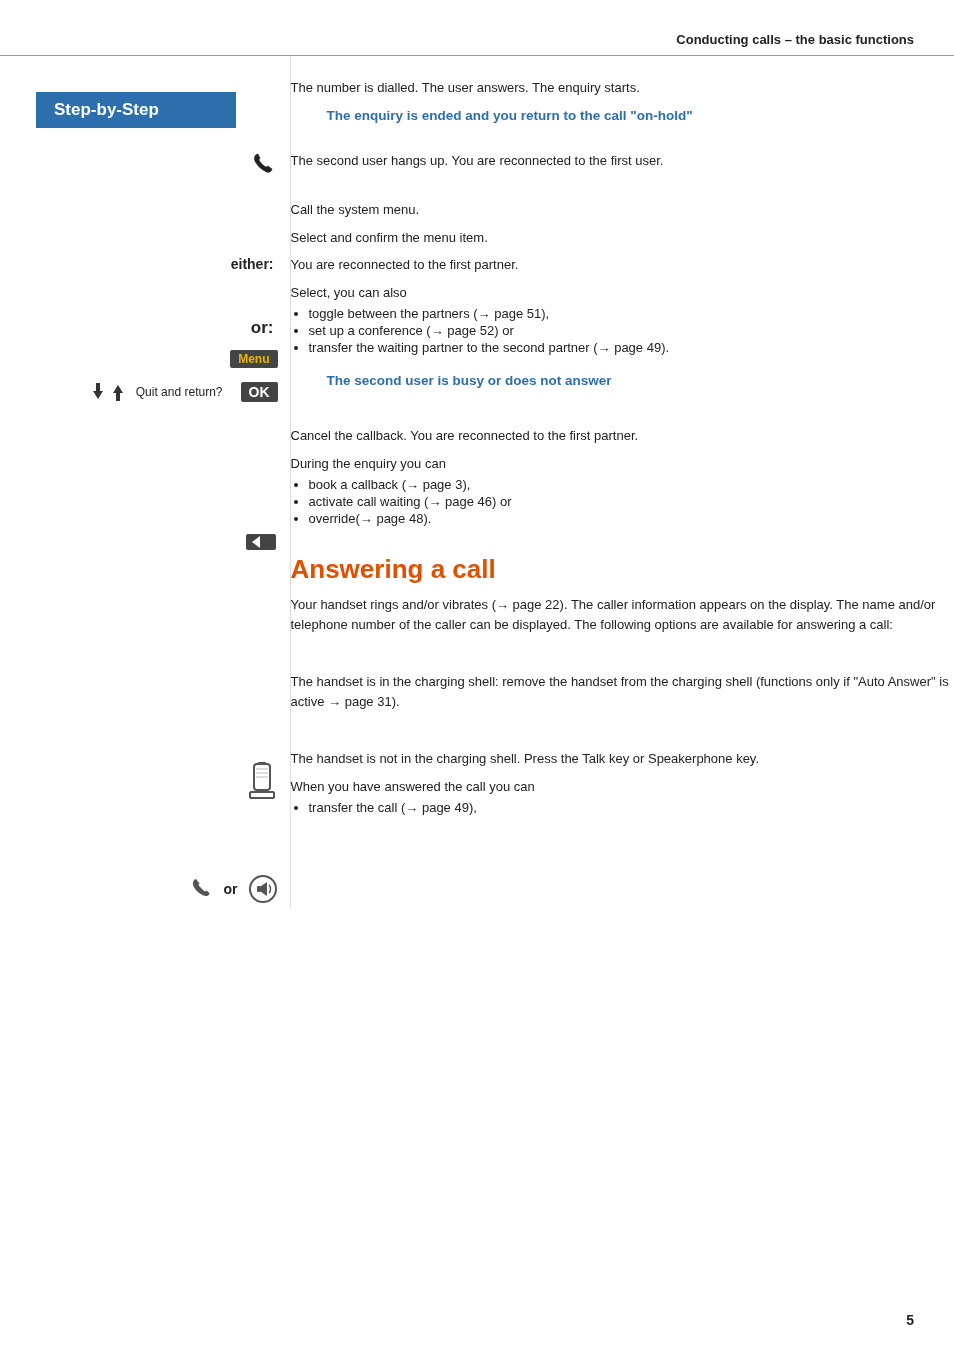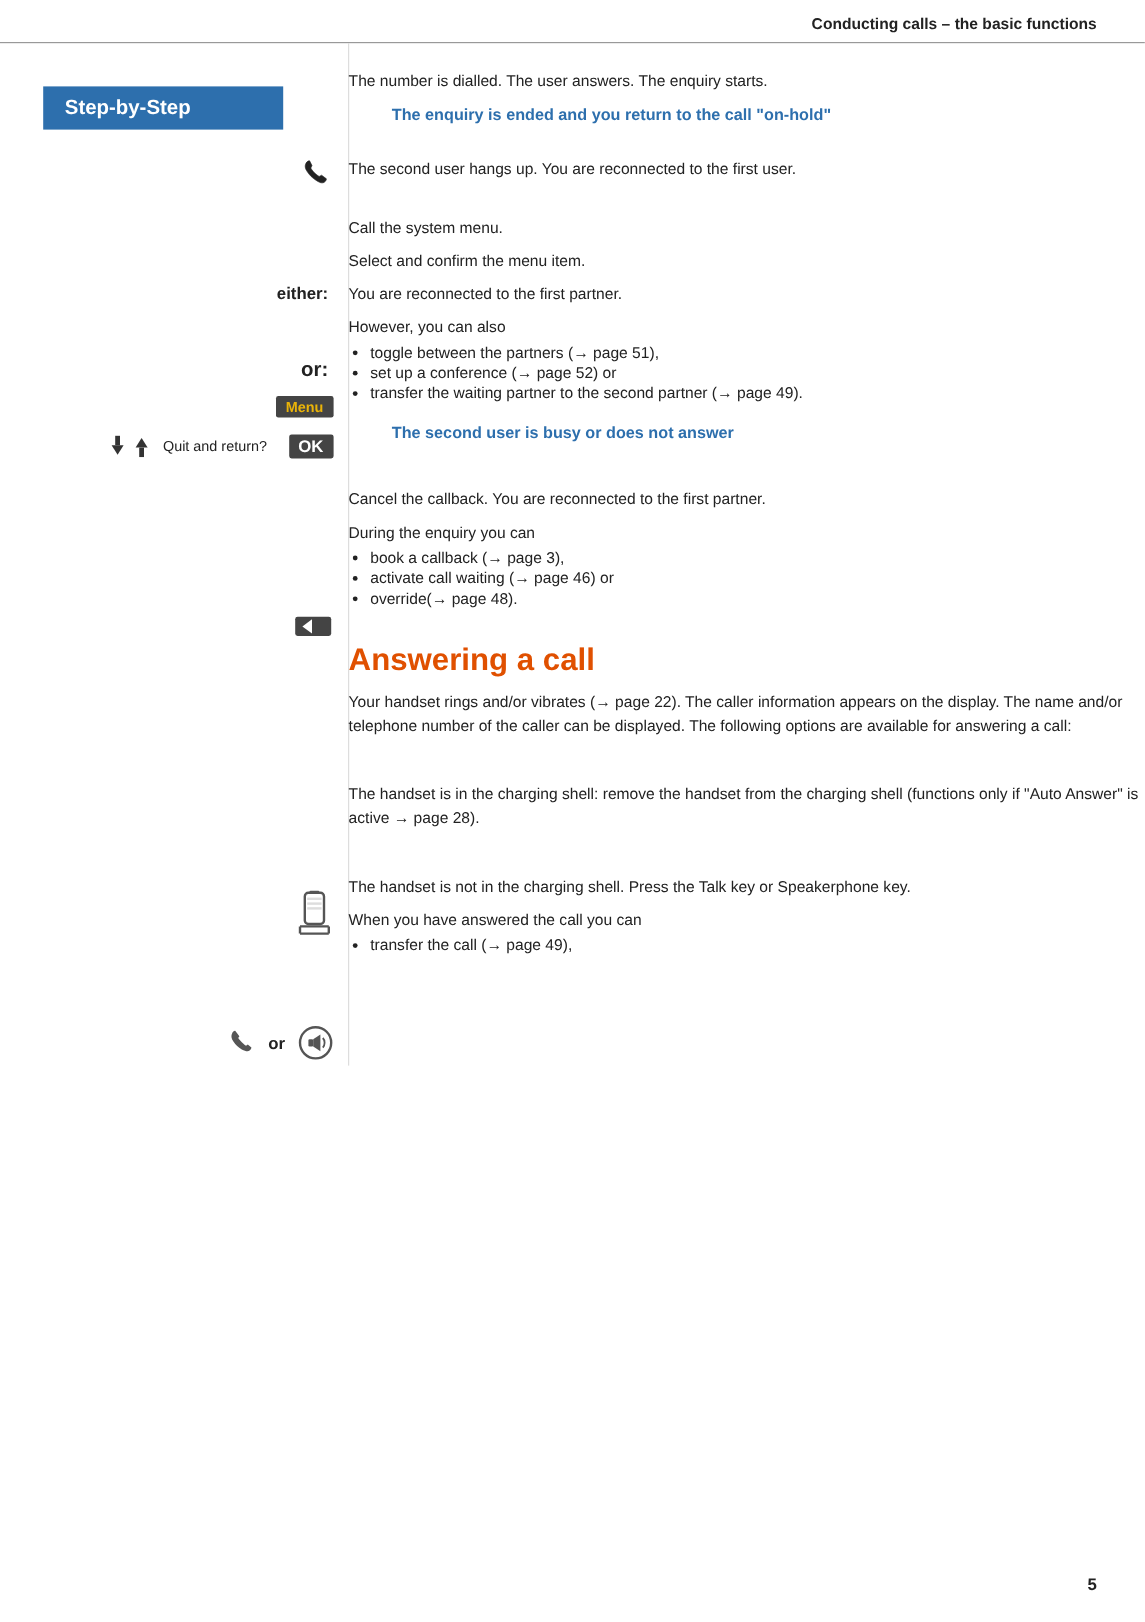--- a/index.html
+++ b/index.html
@@ -15,21 +15,21 @@
     .page {
       width: 954px;
       min-height: 1352px;
       padding: 0;
       position: relative;
     }
     
     .header {
       display: flex;
       justify-content: flex-end;
-      padding: 12px 40px 8px 40px;
+      padding: 32px 40px 8px 40px;
       border-bottom: 1.5px solid #999;
       margin-bottom: 0;
     }
     .header-title {
       font-size: 13px;
       font-weight: bold;
       color: #222;
     }
     .step-by-step-header {
       background: #2d6fad;
@@ -286,21 +286,21 @@
         <p class="section-heading">The enquiry is ended and you return to the call "on-hold"</p>
 
         <p class="para" style="margin-top: 28px;">The second user hangs up. You are reconnected to the first user.</p>
 
         <p class="para" style="margin-top: 30px;">Call the system menu.</p>
 
         <p class="para">Select and confirm the menu item.</p>
 
         <p class="para">You are reconnected to the first partner.</p>
 
-        <p class="para" style="margin-bottom: 2px;">However, you can also</p>
+        <p class="para" style="margin-bottom: 2px;">Select, you can also</p>
         <ul class="content-list">
           <li>toggle between the partners (→ page 51),</li>
           <li>set up a conference (→ page 52) or</li>
           <li>transfer the waiting partner to the second partner (→ page 49).</li>
         </ul>
 
         <p class="section-heading" style="margin-top: 18px;">The second user is busy or does not answer</p>
 
         <p class="para" style="margin-top: 38px;">Cancel the callback. You are reconnected to the first partner.</p>
 
@@ -308,21 +308,21 @@
         <ul class="content-list">
           <li>book a callback (→ page 3),</li>
           <li>activate call waiting (→ page 46) or</li>
           <li>override(→ page 48).</li>
         </ul>
 
         <h2 class="main-heading">Answering a call</h2>
 
         <p class="para">Your handset rings and/or vibrates (→ page 22). The caller information appears on the display. The name and/or telephone number of the caller can be displayed. The following options are available for answering a call:</p>
 
-        <p class="para" style="margin-top: 38px;">The handset is in the charging shell: remove the handset from the charging shell (functions only if "Auto Answer" is active → page 28).</p>
+        <p class="para" style="margin-top: 38px;">The handset is in the charging shell: remove the handset from the charging shell (functions only if "Auto Answer" is active → page 31).</p>
 
         <p class="para" style="margin-top: 38px;">The handset is not in the charging shell. Press the Talk key or Speakerphone key.</p>
 
         <p class="para" style="margin-bottom: 2px;">When you have answered the call you can</p>
         <ul class="content-list">
           <li>transfer the call (→ page 49),</li>
         </ul>
 
       </td>
     </tr>

